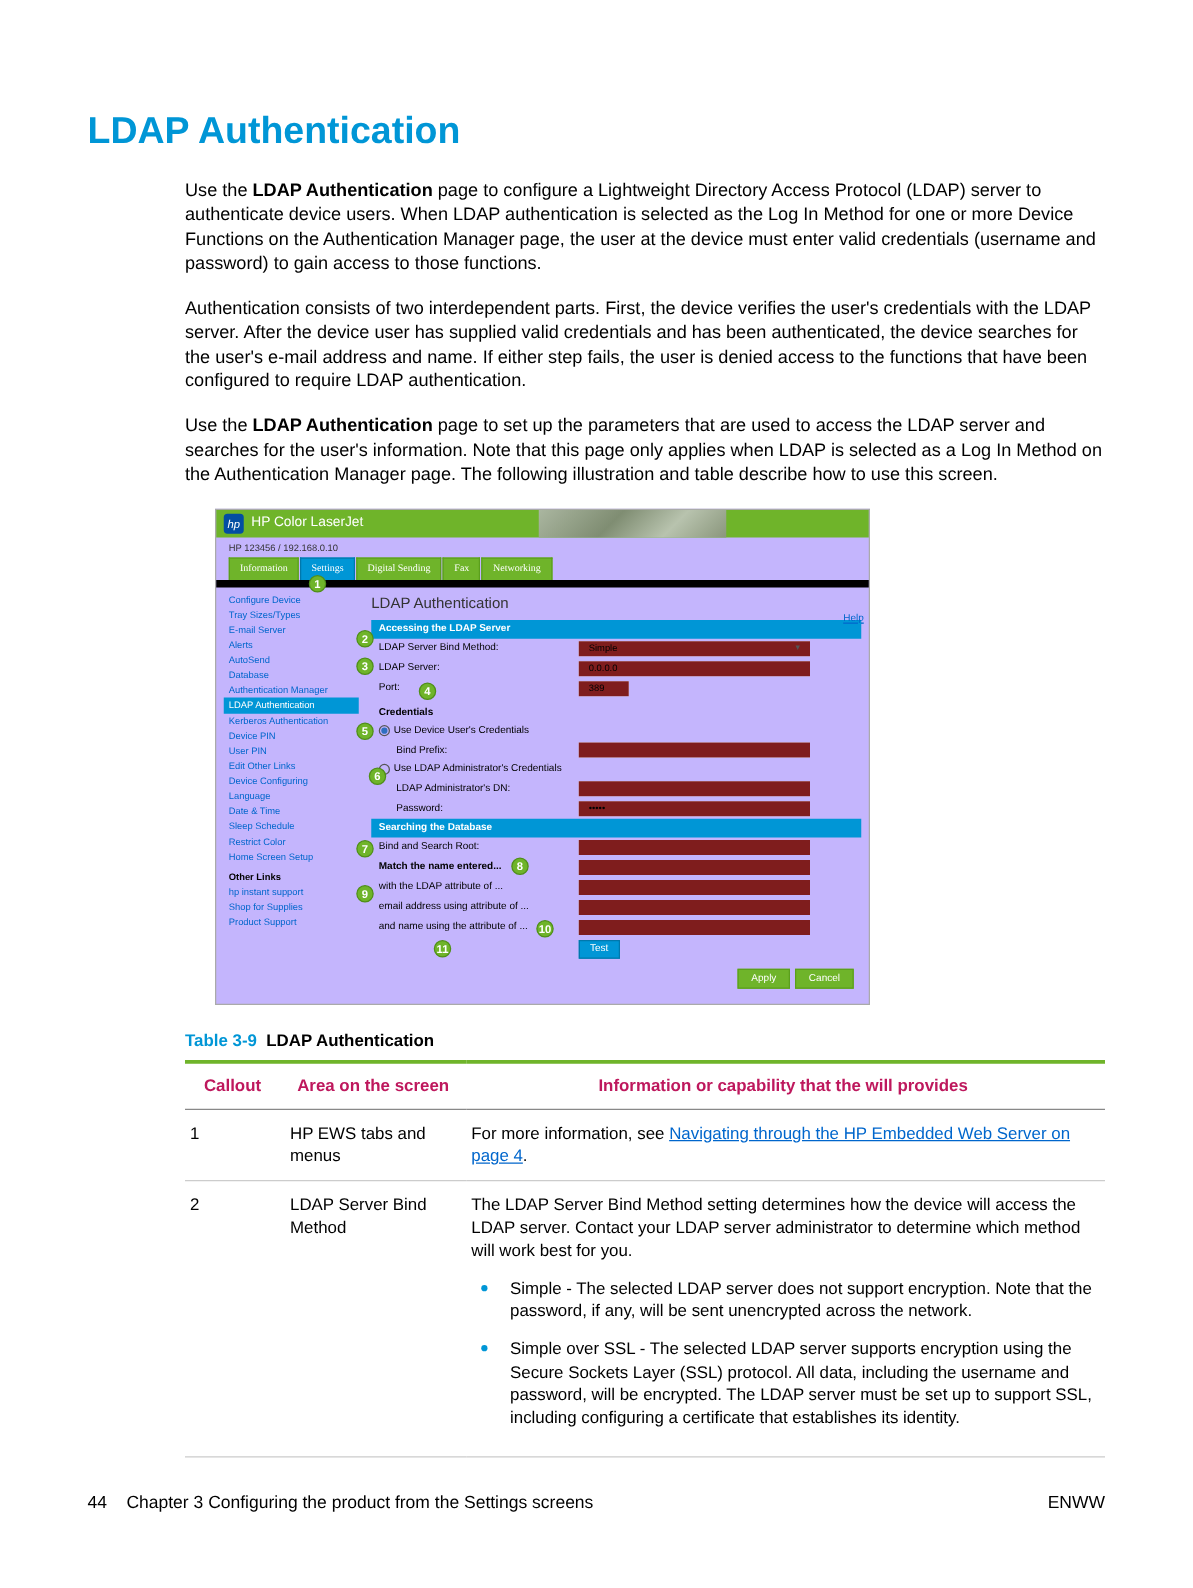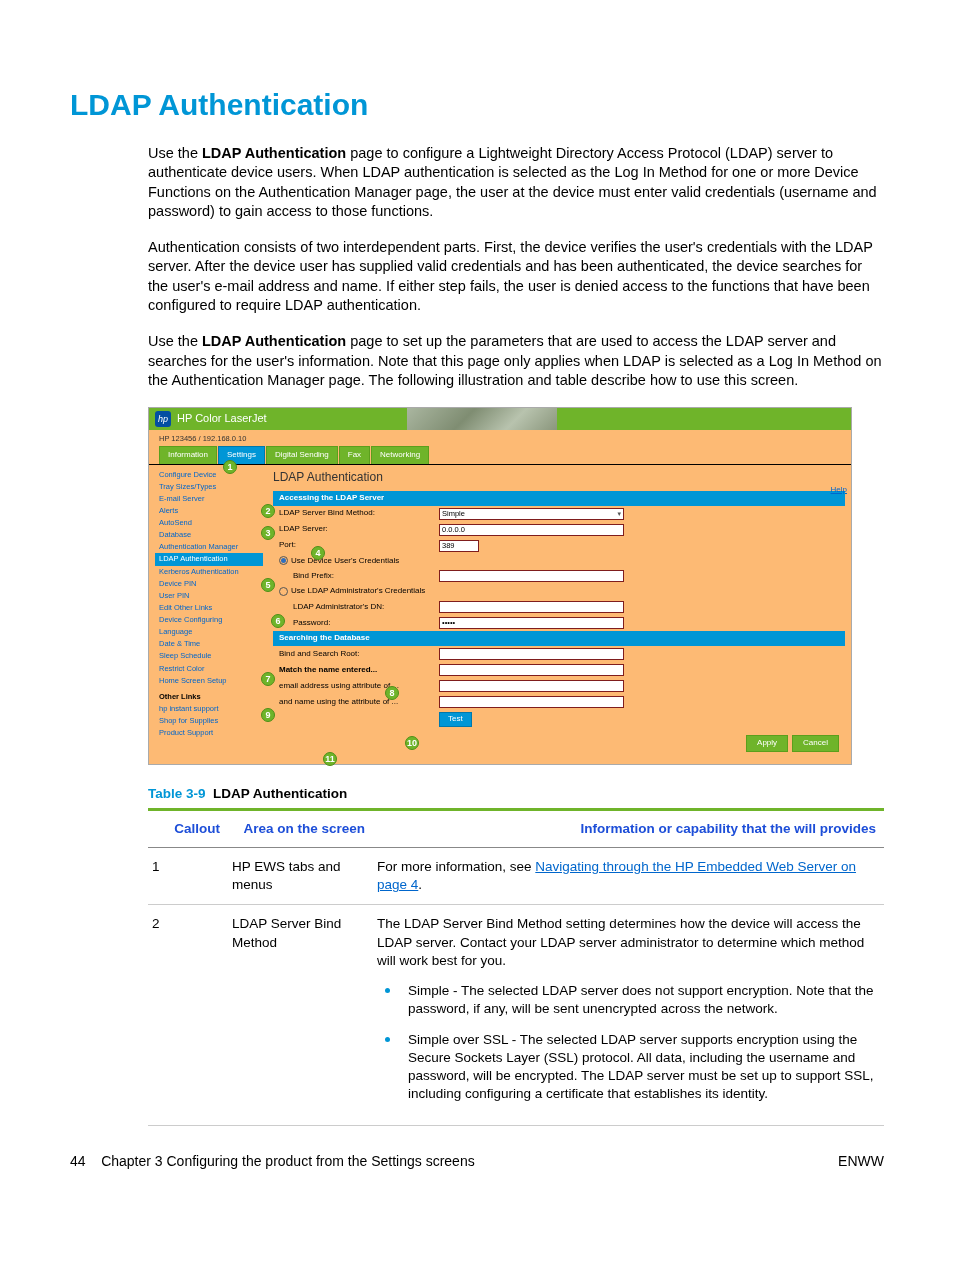--- a/index.html
+++ b/index.html
@@ -22,24 +22,25 @@
   .body-indent { margin-left: 78px; }
   p.body-para { margin-bottom: 16px; }
   .bold { font-weight: bold; }
   .fig-cap { color: #0096d6; font-weight: bold; font-size: 13.5px; margin-bottom: 6px; }
   .fig-cap .thin { color: #000; font-weight: normal; }
   .tbl-cap { color: #0096d6; font-weight: bold; font-size: 13.5px; margin-top: 20px; margin-bottom: 5px; }
 
   
   .screenshot {
     border: 1px solid #aaa;
-    width: 704px;
+    width: 524px;
     font-size: 8.5px;
-    background: #fdba74;
+    background: #c4b5fd;
     margin-bottom: 6px;
+    margin-left: 24px;
   }
   .ss-header {
     background: #6fb42a;
     color: #fff;
     display: flex;
     align-items: center;
     height: 22px;
     padding-left: 6px;
     font-size: 11px;
   }
@@ -47,21 +48,21 @@
     width: 16px; height: 16px; background: #034ea2; border-radius: 3px;
     display:inline-flex; align-items:center; justify-content:center;
     color:#fff; font-style: italic; font-size:9px; margin-right:6px;
   }
   .ss-header .prodimg {
     width: 150px; height: 22px;
     background: linear-gradient(135deg,#aab6a0 0%,#7f8d72 40%,#b8c3ae 70%,#8a967c 100%);
     margin-left: 140px;
   }
   .ss-sub { padding: 4px 10px 2px 10px; color:#333; font-size:7.5px; }
-  .ss-tabs { display:flex; border-bottom: 1px solid #000000; font-size:8px; }
+  .ss-tabs { display:flex; border-bottom: 6px solid #000000; font-size:8px;font-family:Liberation Serif, serif; }
   .ss-tab {
     background:#6fb42a; color:#fff; padding:3px 8px;
     margin-right:1px; border:1px solid #5b9f1c; border-bottom:none;
   }
   .ss-tab.active { background:#0096d6; border-color:#0078ac; }
   .ss-tabs::before { content:""; width:10px; }
   .ss-body { display:flex; }
   .ss-nav {
     width: 120px; padding: 4px 0 4px 10px; font-size:7.5px;
   }
@@ -80,21 +81,21 @@
   }
   .ss-main { flex:1; padding:4px 6px 6px 4px; position:relative; }
   .ss-main h2 { font-size:12px; font-weight:normal; color:#333; margin-bottom:6px; }
   .ss-bar {
     background:#0096d6; color:#fff; font-weight:bold;
     padding:2px 6px; font-size:8px;
   }
   .ss-form-row { display:flex; align-items:center; padding:2px 0 2px 6px; }
   .ss-form-row label { width:160px; font-size:8px; color:#000; }
   .ss-form-row .control {
-    border:1px solid #7f1d1d; height:12px; font-size:7.5px; padding:0 2px;
+    border:6px solid #7f1d1d; height:12px; font-size:7.5px; padding:0 2px;
     background:#fff; display:inline-flex; align-items:center;text-align:right;
   }
   .ss-form-row .sel { width: 185px; justify-content:space-between; }
   .ss-form-row .txt { width: 185px; }
   .chev { color:#555; font-size:7px; }
   .radio { width:9px;height:9px;border:1px solid #555;border-radius:50%;display:inline-block;vertical-align:middle;margin-right:3px;}
   .radio.on::after{content:"";display:block;width:5px;height:5px;background:#2f6fbf;border-radius:50%;margin:1px;}
   .help-link { position:absolute; right:4px; top:20px; color:#0066cc; text-decoration:underline; font-size:8px;}
   .ss-btns { display:flex; justify-content:flex-end; gap:4px; padding:6px; }
   .ss-btn {
@@ -105,21 +106,21 @@
     background:#0096d6; color:#fff; font-size:8px;
     padding:1px 8px; border:1px solid #0078ac; display:inline-block;
   }
 
   
   table.ref {
     width: 100%; border-collapse: collapse; font-size: 13.5px;
     border-top: 3px solid #6fb42a;
   }
   table.ref th {
-    text-align:right; color:#1d4ed8; font-weight:bold;
+    text-align:center; color:#be185d; font-weight:bold;
     border-bottom: 1px solid #888; padding:9px 8px 9px 4px;
     vertical-align: top;
   }
   table.ref td {
     border-bottom: 1px solid #ccc; padding:10px 8px 10px 4px;
     vertical-align: top;
   }
   table.ref td a, .link { color:#0066cc; text-decoration: underline; }
   .bullet-list { margin-top:12px; }
   .bullet-item { display:flex; margin-bottom:12px; }
@@ -199,20 +200,23 @@
         </div>
         <div class="ss-form-row">
           <label>LDAP Server:</label>
           <span class="control txt">0.0.0.0</span>
         </div>
         <div class="ss-form-row">
           <label>Port:</label>
           <span class="control" style="width:40px">389</span>
         </div>
         <div class="ss-form-row">
+            <label class="bold" style="margin-top:4px">Credentials</label>
+          </div>
+        <div class="ss-form-row">
           <label><span class="radio on"></span><span>Use Device User's Credentials</span></label>
         </div>
         <div class="ss-form-row">
           <label style="padding-left:14px">Bind Prefix:</label>
           <span class="control txt"></span>
         </div>
         <div class="ss-form-row">
           <label><span class="radio"></span><span>Use LDAP Administrator's Credentials</span></label>
         </div>
         <div class="ss-form-row">
@@ -223,20 +227,24 @@
           <label style="padding-left:14px">Password:</label>
           <span class="control txt">•••••</span>
         </div>
         <div class="ss-bar">Searching the Database</div>
         <div class="ss-form-row">
           <label>Bind and Search Root:</label>
           <span class="control txt"></span>
         </div>
         <div class="ss-form-row">
           <label class="bold">Match the name entered...</label>
+          <span class="control txt"></span>
+        </div>
+        <div class="ss-form-row">
+          <label>with the LDAP attribute of ...</label>
           <span class="control txt"></span>
         </div>
         <div class="ss-form-row">
           <label>email address using attribute of ...</label>
           <span class="control txt"></span>
         </div>
         <div class="ss-form-row">
           <label>and name using the attribute of ...</label>
           <span class="control txt"></span>
         </div>

